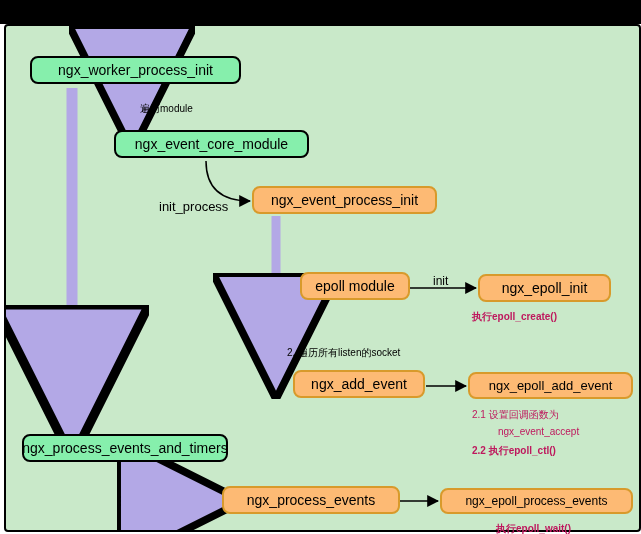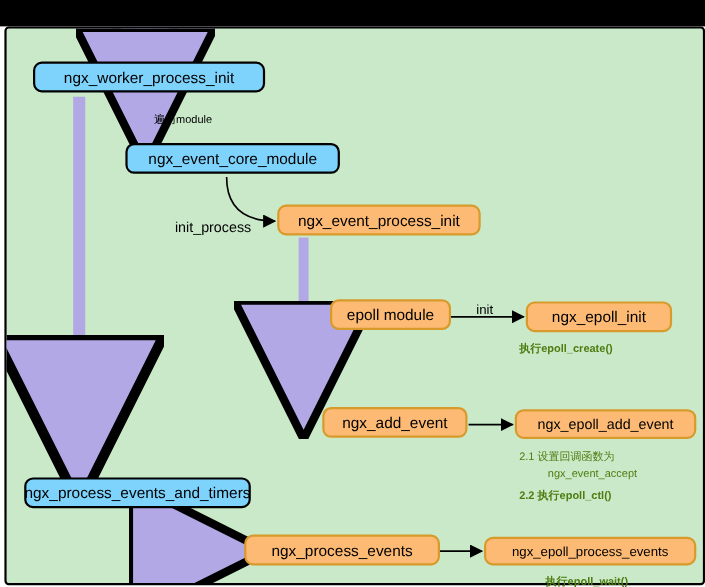--- a/index.html
+++ b/index.html
@@ -1,24 +1,24 @@
 <!DOCTYPE html>
 <html><head>
 <meta charset="utf-8">
 <style>
 body{margin:0;font-family:Arial,sans-serif;background:#fff}
 .frame{position:relative;width:641px;height:534px;box-sizing:border-box}
 .topbar{position:absolute;top:0;left:0;width:641px;height:24px;background:#000}
 .panel{position:absolute;top:24px;left:4px;width:633px;height:504px;background:#c9e9c9;border:2px solid #000;border-radius:4px}
 .node{position:absolute;border:2px solid #000;border-radius:8px;display:flex;align-items:center;justify-content:center;font-size:14px;padding:4px 8px;box-sizing:border-box;white-space:nowrap}
-.pink{background:#7dd3fc}
+.pink{background:#86efac}
 .orange{background:#fdba74;border-color:#d89a2b}
 .label{position:absolute;font-size:10px;white-space:nowrap}
 .bold{font-weight:bold}
-.red{color:#4d7c0f}
+.red{color:#be185d}
 svg{position:absolute;top:0;left:0;pointer-events:none}
 </style>
 </head>
 <body>
 
 <div class="frame">
 <div class="topbar"></div>
 <div class="panel">
 
 <svg width="633" height="504">
@@ -53,20 +53,21 @@
 
 <div class="node pink" style="left:24px;top:30px;width:211px">ngx_worker_process_init</div>
 <div class="label" style="left:134px;top:76px">遍历module</div>
 <div class="node pink" style="left:108px;top:104px;width:195px">ngx_event_core_module</div>
 <div class="label" style="left:153px;top:173px;font-size:13px">init_process</div>
 <div class="node orange" style="left:246px;top:160px;width:185px">ngx_event_process_init</div>
 <div class="node orange" style="left:294px;top:246px;width:110px">epoll module</div>
 <div class="label" style="left:427px;top:248px;font-size:12px">init</div>
 <div class="node orange" style="left:472px;top:248px;width:133px">ngx_epoll_init</div>
 <div class="label bold red" style="left:466px;top:284px">执行epoll_create()</div>
+<div class="label" style="left:281px;top:320px">2. 遍历所有listen的socket</div>
 <div class="node orange" style="left:287px;top:344px;width:132px">ngx_add_event</div>
 <div class="node orange" style="left:462px;top:346px;width:165px;font-size:13px">ngx_epoll_add_event</div>
 <div class="label red" style="left:466px;top:382px">2.1 设置回调函数为</div>
 <div class="label red" style="left:492px;top:400px">ngx_event_accept</div>
 <div class="label bold red" style="left:466px;top:418px">2.2 执行epoll_ctl()</div>
 <div class="node pink" style="left:16px;top:408px;width:206px">ngx_process_events_and_timers</div>
 <div class="node orange" style="left:216px;top:460px;width:178px">ngx_process_events</div>
 <div class="node orange" style="left:434px;top:462px;width:193px;font-size:12px">ngx_epoll_process_events</div>
 <div class="label bold red" style="left:490px;top:496px">执行epoll_wait()</div>
 

